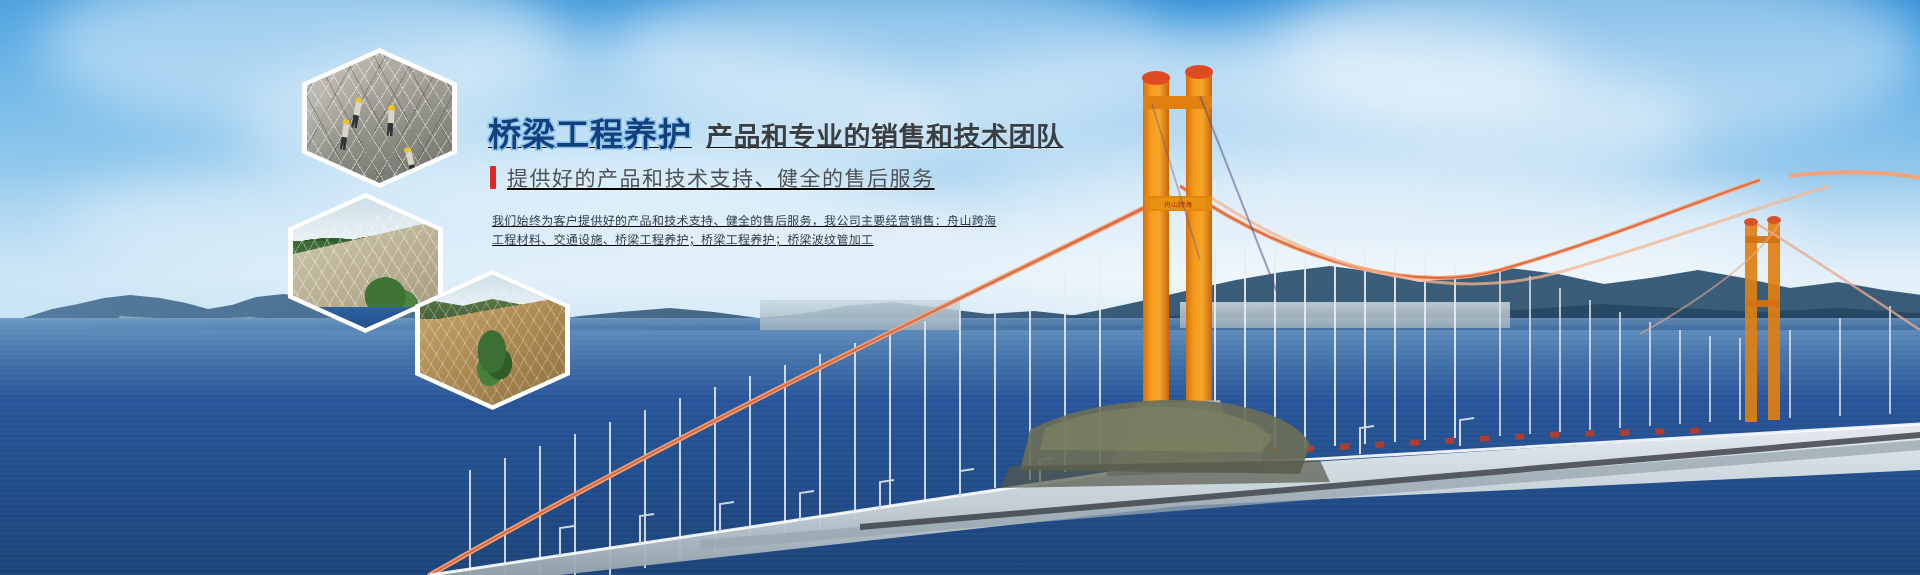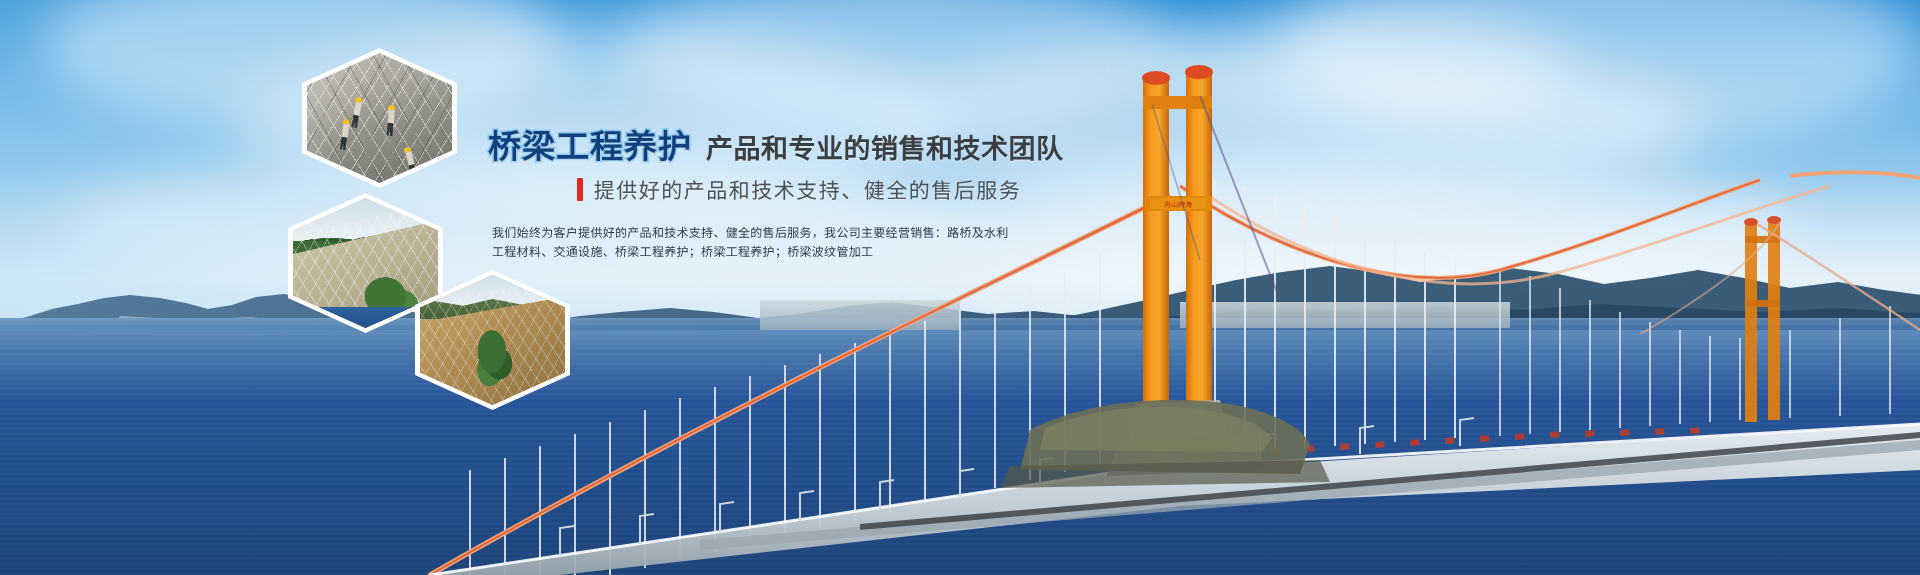--- a/index.html
+++ b/index.html
@@ -194,39 +194,39 @@
               background-image:
                 repeating-linear-gradient(66deg, rgba(255,255,255,.30) 0 1px, rgba(255,255,255,0) 1px 10px),
                 repeating-linear-gradient(-52deg, rgba(255,255,255,.24) 0 1px, rgba(255,255,255,0) 1px 10px); }
   .dry-tree { position:absolute; left:34%; top:40%; width:36%; height:52%;
               background:
                 radial-gradient(ellipse at 44% 36%, #3c6f33 0 34%, rgba(0,0,0,0) 35%),
                 radial-gradient(ellipse at 58% 54%, #2f5e2b 0 30%, rgba(0,0,0,0) 31%),
                 radial-gradient(ellipse at 40% 62%, #47803a 0 28%, rgba(0,0,0,0) 29%); }
 
   
-  .copy { position:absolute; left:488px; top:130px; width:620px; }
+  .copy { position:absolute; left:488px; top:118px; width:620px;text-decoration:underline; }
 
   .headline { white-space:nowrap; line-height:1; margin:0 0 4px 0; }
   .headline .t1 {
     font-size:33px; font-weight:bold; letter-spacing:1px;
     color:#12407e;
     -webkit-text-stroke:3px #8fc6ea;
     paint-order:stroke fill;
     text-shadow:0 2px 2px rgba(255,255,255,.35);
   }
   .headline .t2 {
     font-size:27px; font-weight:bold; letter-spacing:.5px;
     color:#3a3f44; margin-left:14px;
     text-shadow:0 1px 1px rgba(255,255,255,.45);
   }
 
   .subline {
     display:flex; align-items:center; gap:11px;
-    margin:11px 0 0 2px; white-space:nowrap;justify-content:center;
+    margin:11px 0 0 2px; white-space:nowrap;
   }
   .redbar { width:6px; height:23px; background:#e02820; flex:0 0 auto; border-radius:1px; }
   .subline .stext {
     font-size:21px; color:#4b5257; letter-spacing:1.5px;
     text-shadow:0 1px 1px rgba(255,255,255,.4);
   }
 
   .para { margin:20px 0 0 4px; }
   .para p {
     font-size:12px; line-height:19px; color:#2f3d4a;
@@ -515,19 +515,19 @@
     <div class="headline">
       <span class="t1">桥梁工程养护</span><span class="t2">产品和专业的销售和技术团队</span>
     </div>
 
     <div class="subline">
       <span class="redbar"></span>
       <span class="stext">提供好的产品和技术支持、健全的售后服务</span>
     </div>
 
     <div class="para">
-      <p>我们始终为客户提供好的产品和技术支持、健全的售后服务，我公司主要经营销售：路桥及水利</p>
+      <p>我们始终为客户提供好的产品和技术支持、健全的售后服务，我公司主要经营销售：舟山跨海</p>
       <p>工程材料、交通设施、桥梁工程养护；桥梁工程养护；桥梁波纹管加工</p>
     </div>
 
   </div>
 
 </div>
 
 </body></html>

